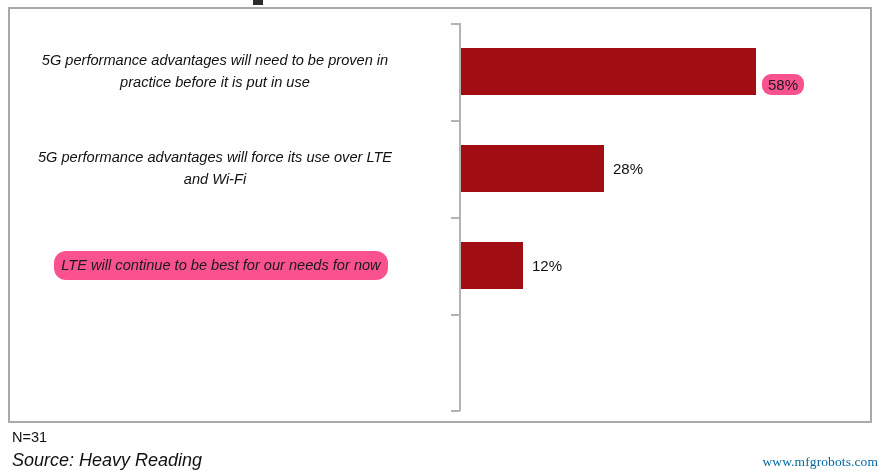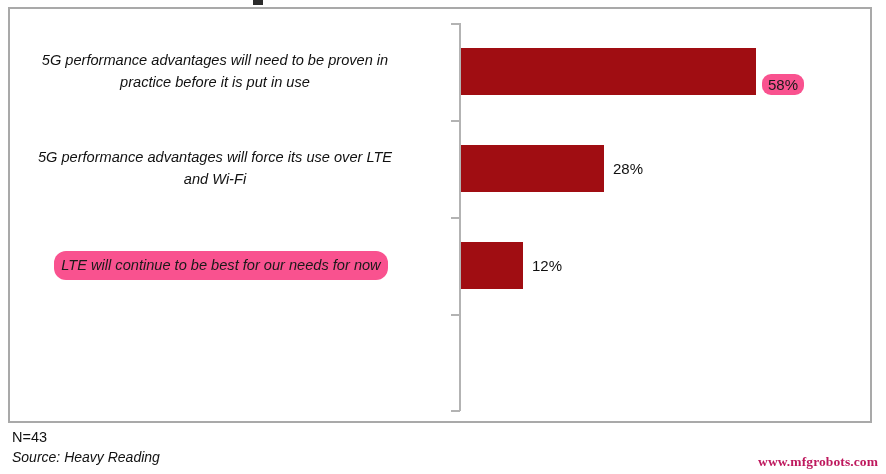--- a/index.html
+++ b/index.html
@@ -131,35 +131,34 @@
     left: 12px;
     top: 428px;
     width: 600px;
   }
   #footer-n {
     font-size: 14.5px;
     color: #111111;
     line-height: 1.35;
   }
   #footer-source {
-    font-size: 14px;
+    font-size: 18px;
     color: #111111;
     font-style: italic;
     line-height: 1.35;
   }
 
   #watermark {
     position: absolute;
     right: 8px;
     bottom: 4px;
     font-family: "Liberation Serif", serif;
     font-size: 13.5px;
-    color: #be185d;
+    color: #0369a1;
     letter-spacing: 0.1px;
-    font-weight: bold;
   }
 </style>
 </head>
 <body>
 
 <div id="top-artifact"></div>
 
 <div id="chart-frame">
 
   <div id="plot-area">
@@ -205,17 +204,17 @@
       <div class="bar-value" style="left:509px;margin-left:11px;">
         <span class="value-text">12%</span>
       </div>
     </div>
 
 
   </div>
 </div>
 
 <div id="footer">
-  <div id="footer-n">N=43</div>
+  <div id="footer-n">N=31</div>
   <div id="footer-source">Source: Heavy Reading</div>
 </div>
 
 <div id="watermark">www.mfgrobots.com</div>
 
 </body></html>

